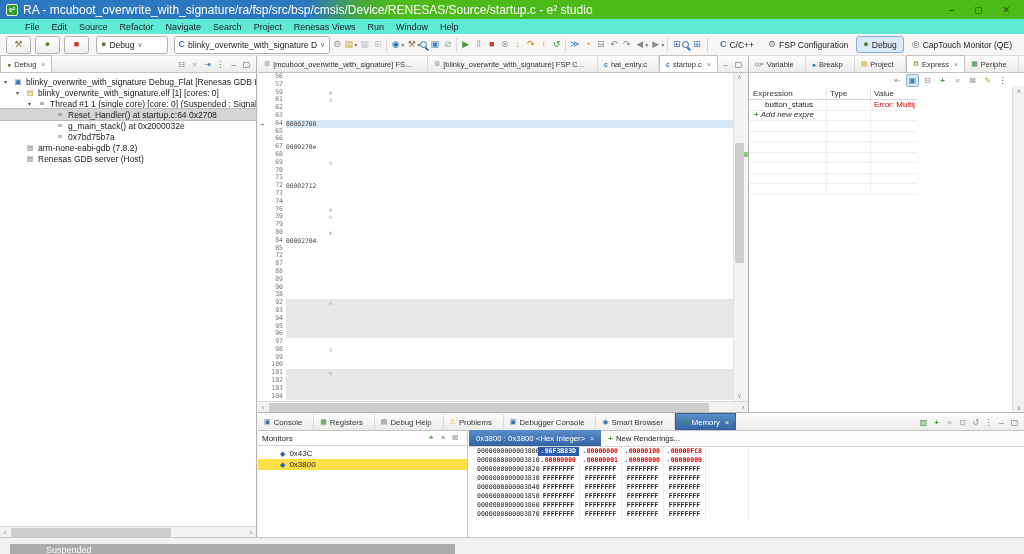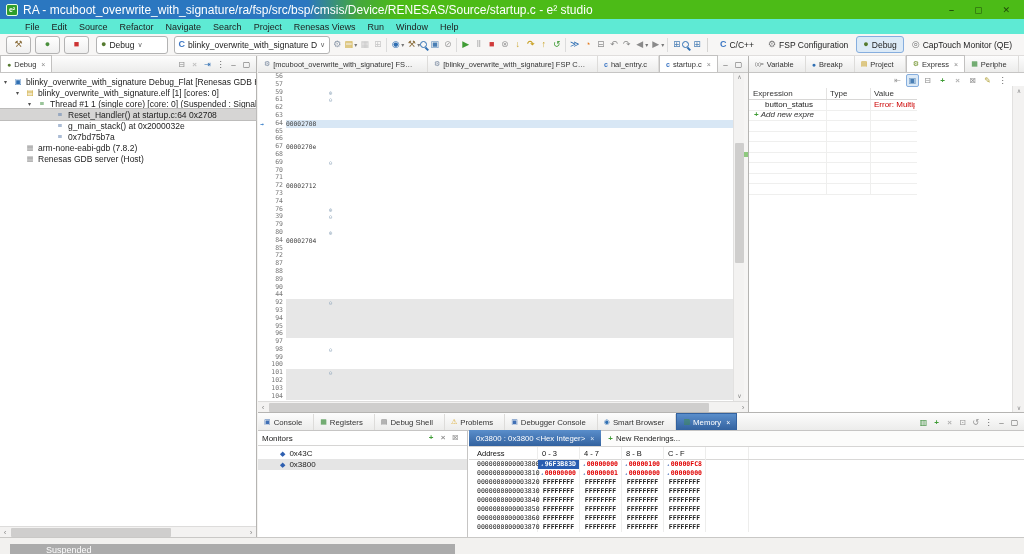--- a/index.html
+++ b/index.html
@@ -111,21 +111,21 @@
   .xp-rail .dn{position:absolute;bottom:1px;width:12px;text-align:center;color:#8a8a8a;font-size:6px;}
 
   
   .bottom-panel{position:absolute;left:258px;top:356px;right:0;height:125px;background:#fff;border-top:1px solid #b5b4b2;}
   .bottom-tabs{height:18px;text-align:right;}
   .bottom-tabs .tab{font-size:7.8px;}
   .monitors{position:absolute;left:0;top:18px;width:210px;bottom:0;background:#fff;border-right:1px solid #c6c5c4;}
   .mon-head{height:15px;border-bottom:1px solid #d6d5d4;display:flex;align-items:center;padding:0 3px 0 4px;font-size:8px;color:#222;}
   .mon-head .bar-icons .ic{width:12px;font-size:8px;}
   .mon-row{display:flex;align-items:center;height:11px;padding-left:22px;font-size:8px;gap:4px;white-space:nowrap;}
-  .mon-row[data-on="1"]{background:#e5e5e5;}
+  .mon-row[data-on="1"]{background:#fde047;}
   .mon-row .mi{color:#2e5fb0;font-size:7px;}
   .memory{position:absolute;left:211px;top:18px;right:0;bottom:0;background:#fff;}
   .mem-tabs{height:16px;border-bottom:1px solid #d6d5d4;display:flex;align-items:flex-end;background:#fcfcfb;}
   .mem-tab{display:flex;align-items:center;gap:3px;height:16px;padding:0 7px;font-size:7.8px;}
   .mem-tab[data-on="1"]{background:linear-gradient(#5a8ecb,#33629f);color:#fff;}
   .mem-tab .close{font-size:7px;color:#dce7f5;margin-left:2px;}
   .mem-tab .plus{color:#3f9c35;font-weight:bold;}
   .mtable{font-family:"DejaVu Sans Mono","Liberation Mono",monospace;font-size:6.5px;}
   .mrow{display:flex;height:9px;line-height:9px;align-items:center;}
   .mrow.mhead{height:13px;line-height:13px;font-family:"Liberation Sans",sans-serif;font-size:7.5px;color:#111;border-bottom:1px solid #d9d8d7;}
@@ -744,21 +744,21 @@
           <span class="rest">
             <span class="ad" data-name="line-address"></span>
             <span class="fd" data-name="fold-icon"></span>
             <span class="code" data-name="code-text">
               
             </span>
           </span>
         </div>
         <div class="cl" data-name="code-line">
           <span class="m" data-name="instruction-pointer-icon"></span>
-          <span class="ln" data-name="line-number">44</span>
+          <span class="ln" data-name="line-number">38</span>
           <span class="rest">
             <span class="ad" data-name="line-address"></span>
             <span class="fd" data-name="fold-icon"></span>
             <span class="code" data-name="code-text">
               
             </span>
           </span>
         </div>
         <div class="cl" data-name="code-line">
           <span class="m" data-name="instruction-pointer-icon"></span>
@@ -1063,21 +1063,21 @@
             <span>Console</span>
             <span class="close" data-name="close-icon"></span>
           </span>
           <span class="tab focused" data-name="bottom-tab">
             <span class="ti" data-name="bottom-tab-icon" style="color:#3f8f3f">▦</span>
             <span>Registers</span>
             <span class="close" data-name="close-icon"></span>
           </span>
           <span class="tab focused" data-name="bottom-tab">
             <span class="ti" data-name="bottom-tab-icon" style="color:#777">▤</span>
-            <span>Debug Shell</span>
+            <span>Debug Help</span>
             <span class="close" data-name="close-icon"></span>
           </span>
           <span class="tab focused" data-name="bottom-tab">
             <span class="ti" data-name="bottom-tab-icon" style="color:#d9a520">⚠</span>
             <span>Problems</span>
             <span class="close" data-name="close-icon"></span>
           </span>
           <span class="tab focused" data-name="bottom-tab">
             <span class="ti" data-name="bottom-tab-icon" style="color:#3f6fb5">▣</span>
             <span>Debugger Console</span>
@@ -1135,29 +1135,20 @@
         <span class="mem-tab" data-name="memory-rendering-tab" data-on="1">
           <span>0x3800 : 0x3800 &lt;Hex Integer&gt;</span>
           <span class="close" data-name="close-icon">×</span>
         </span>
         <span class="mem-tab" data-name="new-renderings-tab">
           <span class="plus" data-name="add-icon">+</span>
           <span>New Renderings...</span>
         </span>
       </div>
       <div class="mtable" data-name="memory-table">
-        <div class="mrow mhead" data-name="memory-header">
-          <span class="maddr">Address</span>
-          <span class="mcells">
-            <span class="mc">0 - 3</span>
-            <span class="mc">4 - 7</span>
-            <span class="mc">8 - B</span>
-            <span class="mc">C - F</span>
-          </span>
-        </div>
         <div>
 
         <div class="mrow" data-name="memory-row">
               <span class="maddr" data-name="memory-address">0000000000003800</span>
               <span class="mcells">
 
               <span class="mc" data-name="memory-cell" data-s="sel">
                   <span class="mk" data-name="changed-marker-icon">▴</span>
                   <span class="mv">96F3B83D</span>
                 </span>

